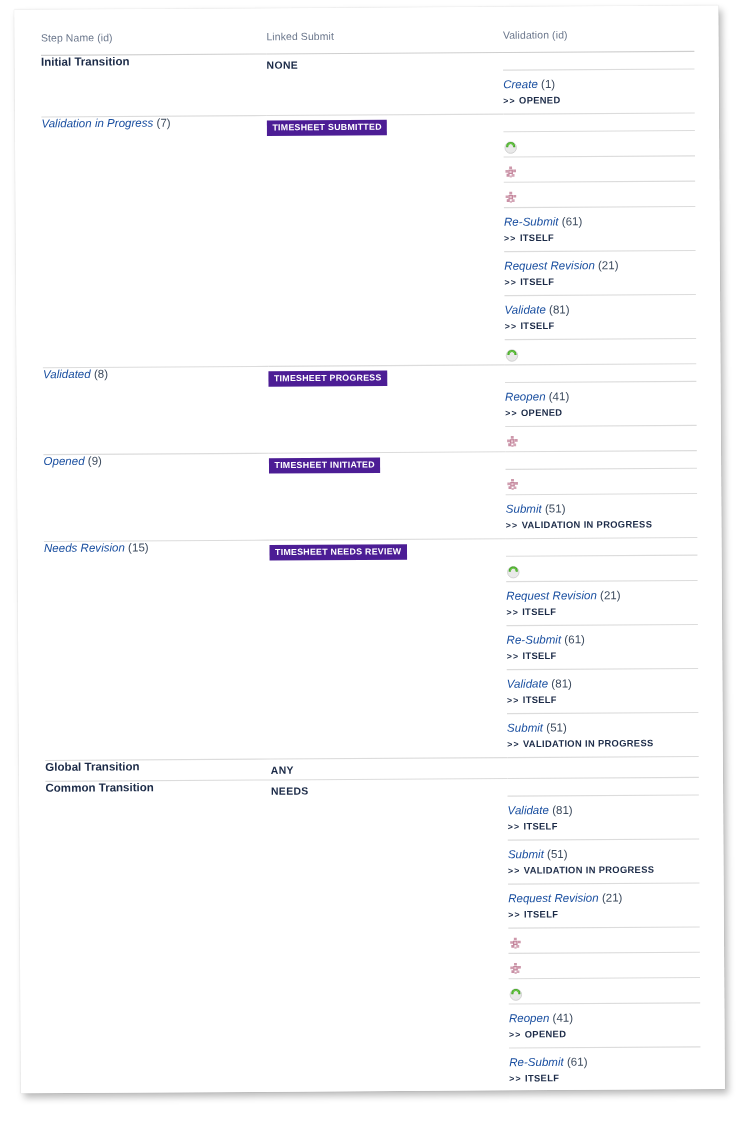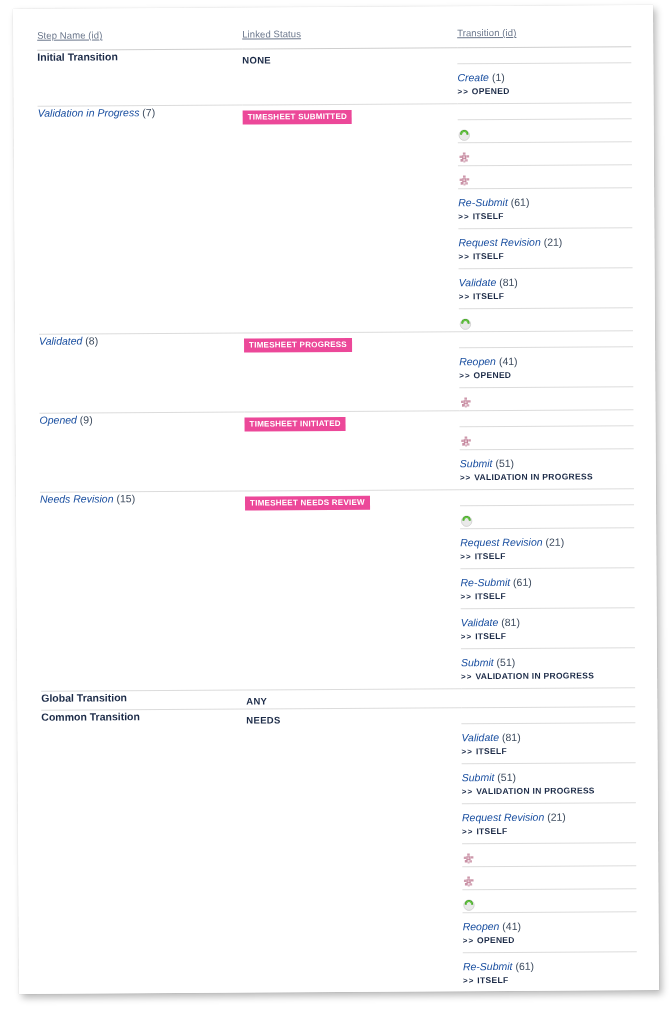--- a/index.html
+++ b/index.html
@@ -66,21 +66,20 @@
   col.c-trans  { width: 174px; }
 
   thead th {
     text-align: left;
     font-size: 9.5px;
     font-weight: normal;
     color: #6b778c;
     padding: 0 0 9px 0;
     vertical-align: top;
     letter-spacing: 0.1px;
-    text-decoration: underline;
   }
 
   
   tr.step-row > td {
     border-top: 1px solid #dcdcdc;
     vertical-align: top;
     padding: 0;
   }
   tr.first-step > td { border-top: 1px solid #cfcfcf; }
 
@@ -113,21 +112,21 @@
 
   .status-none {
     font-size: 9.5px;
     font-weight: bold;
     color: #1b2a47;
     letter-spacing: 0.3px;
   }
 
   .badge {
     display: inline-block;
-    background: #ec4899;
+    background: #4c1d95;
     color: #ffffff;
     font-size: 8px;
     font-weight: bold;
     letter-spacing: 0.25px;
     padding: 2.5px 5px 2.5px 5px;
     line-height: 9px;
     white-space: nowrap;
   }
 
   
@@ -200,22 +199,22 @@
 
       <table class="wf">
         <colgroup>
           <col class="c-step">
             <col class="c-status">
             <col class="c-trans">
         </colgroup>
         <thead>
           <tr>
             <th>Step Name (id)</th>
-            <th>Linked Status</th>
-            <th>Transition (id)</th>
+            <th>Linked Submit</th>
+            <th>Validation (id)</th>
           </tr>
         </thead>
         <tbody id="tbody">
             <tr class="step-row first-step">
               <td class="step-cell">
                 <div class="step-name plain">Initial Transition</div>
               </td>
               <td class="status-cell"><span class="status-none">NONE</span></td>
               <td class="trans-cell">
                 <div class="tlist">

